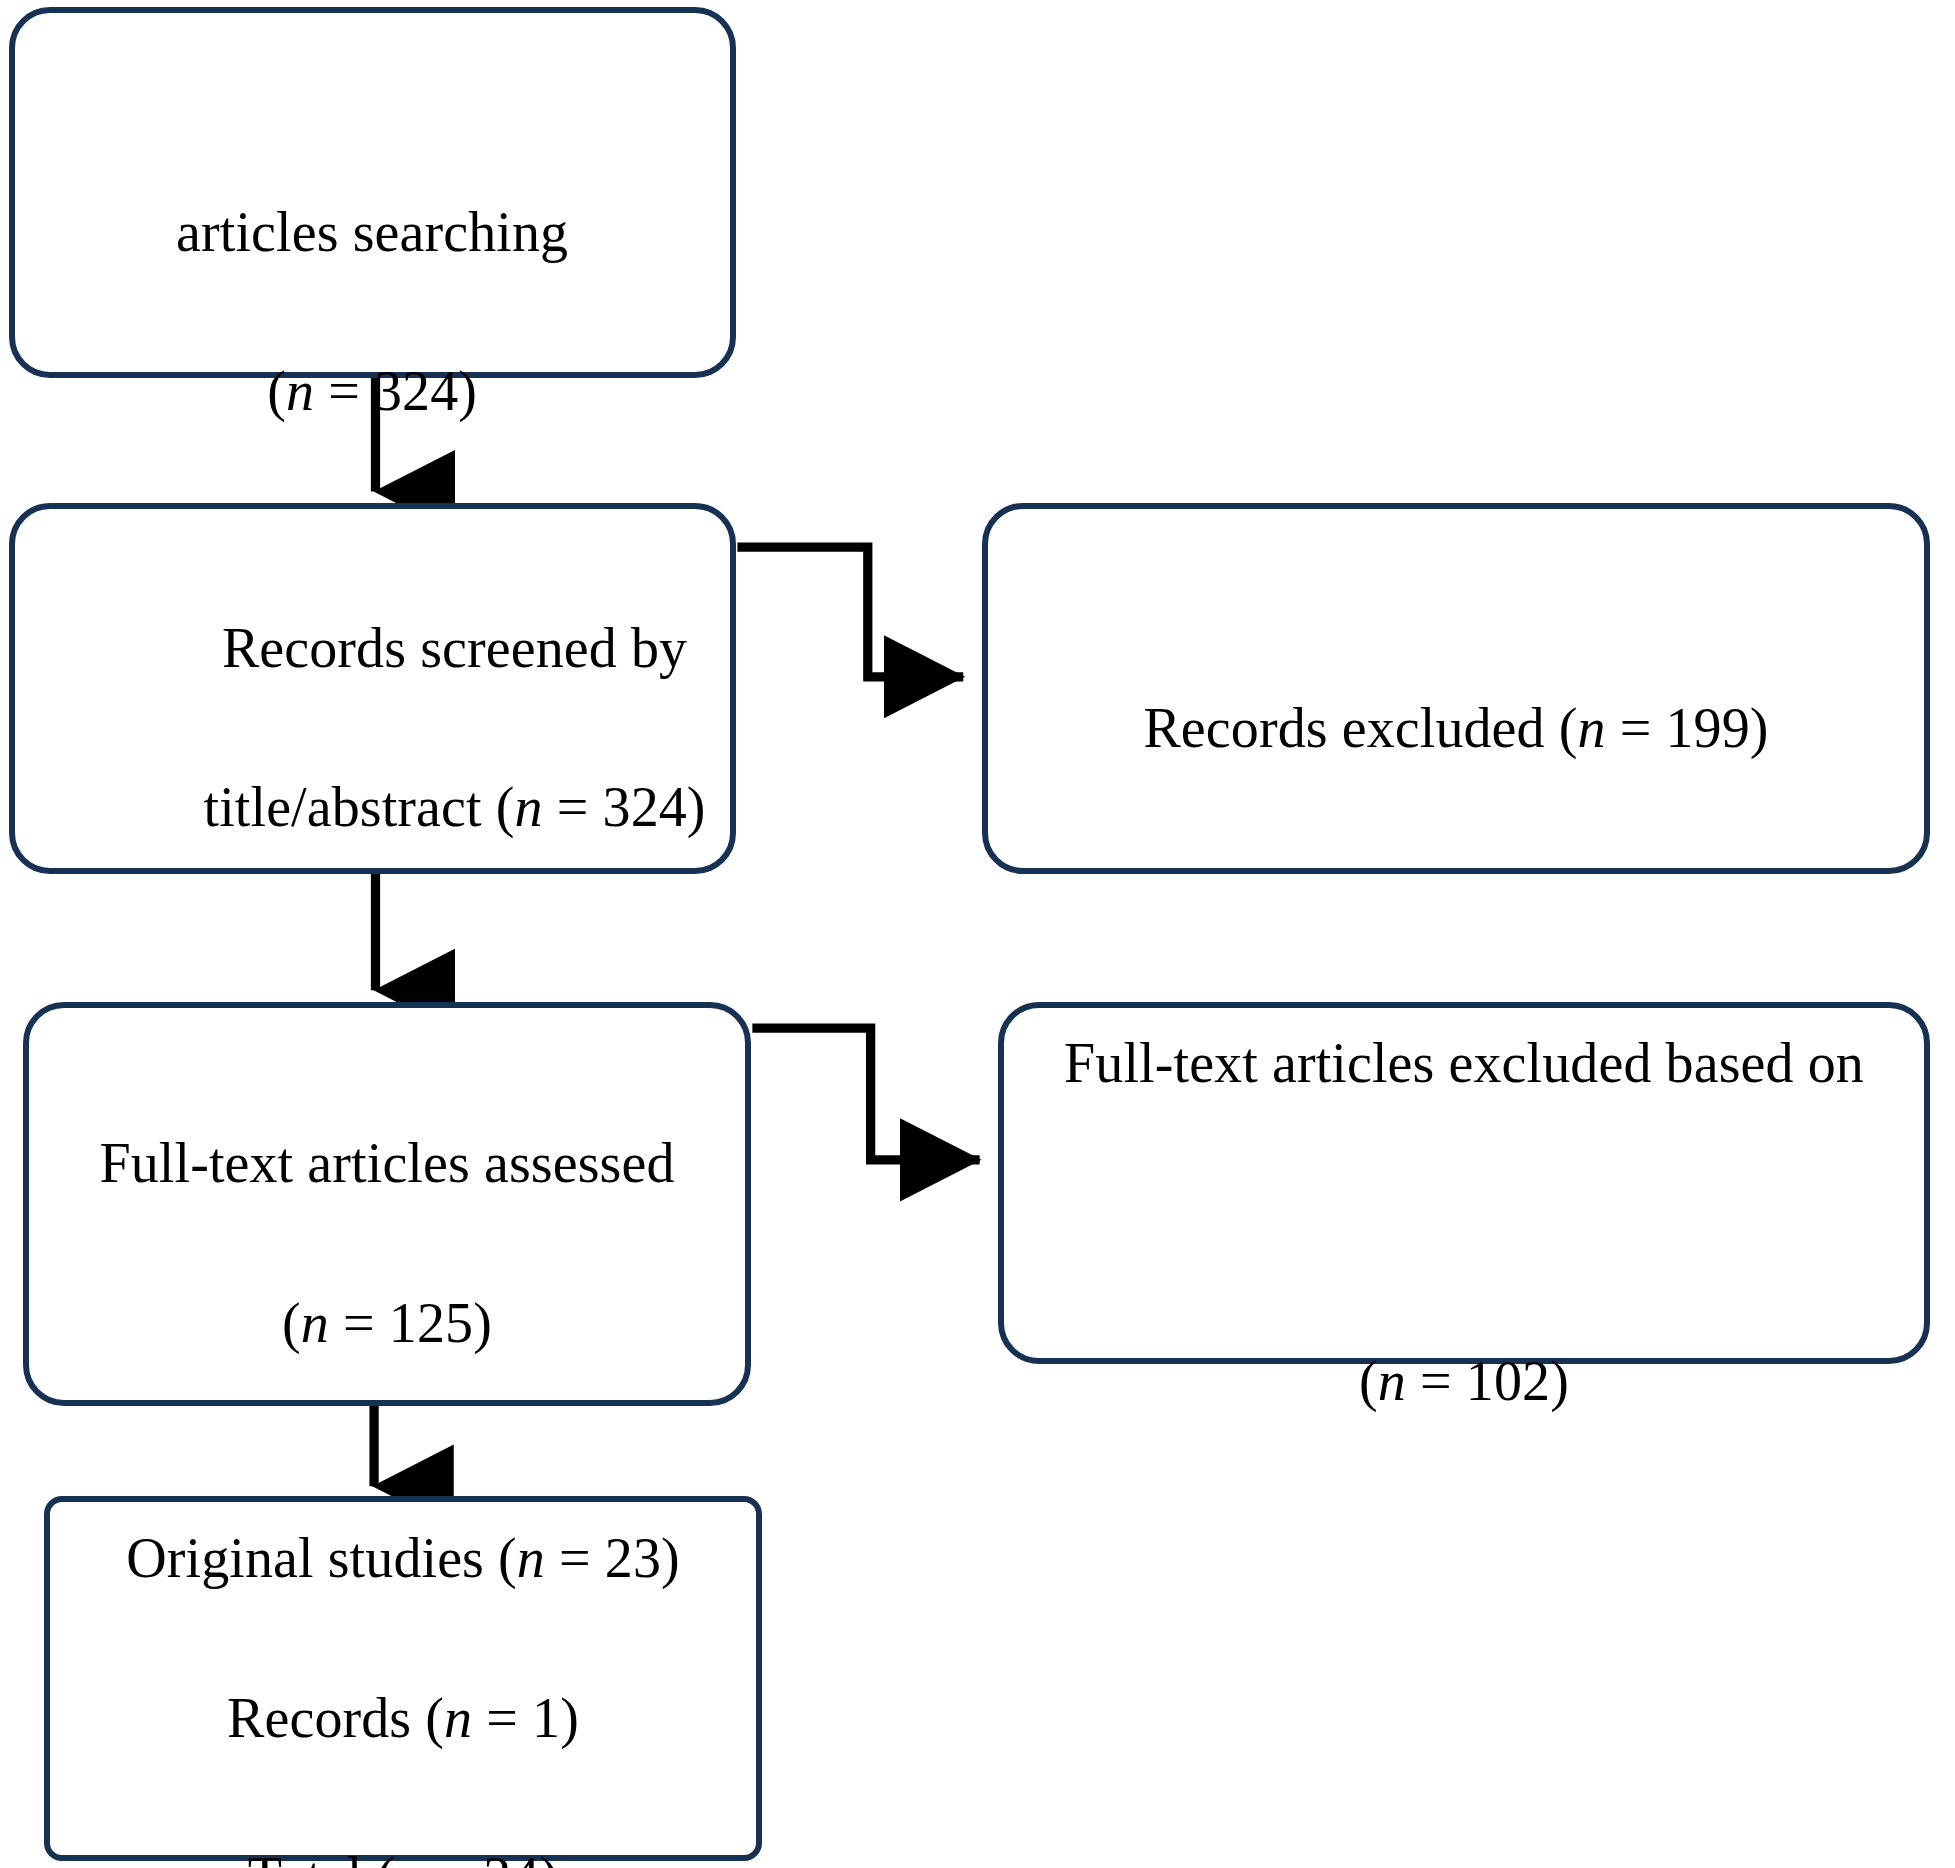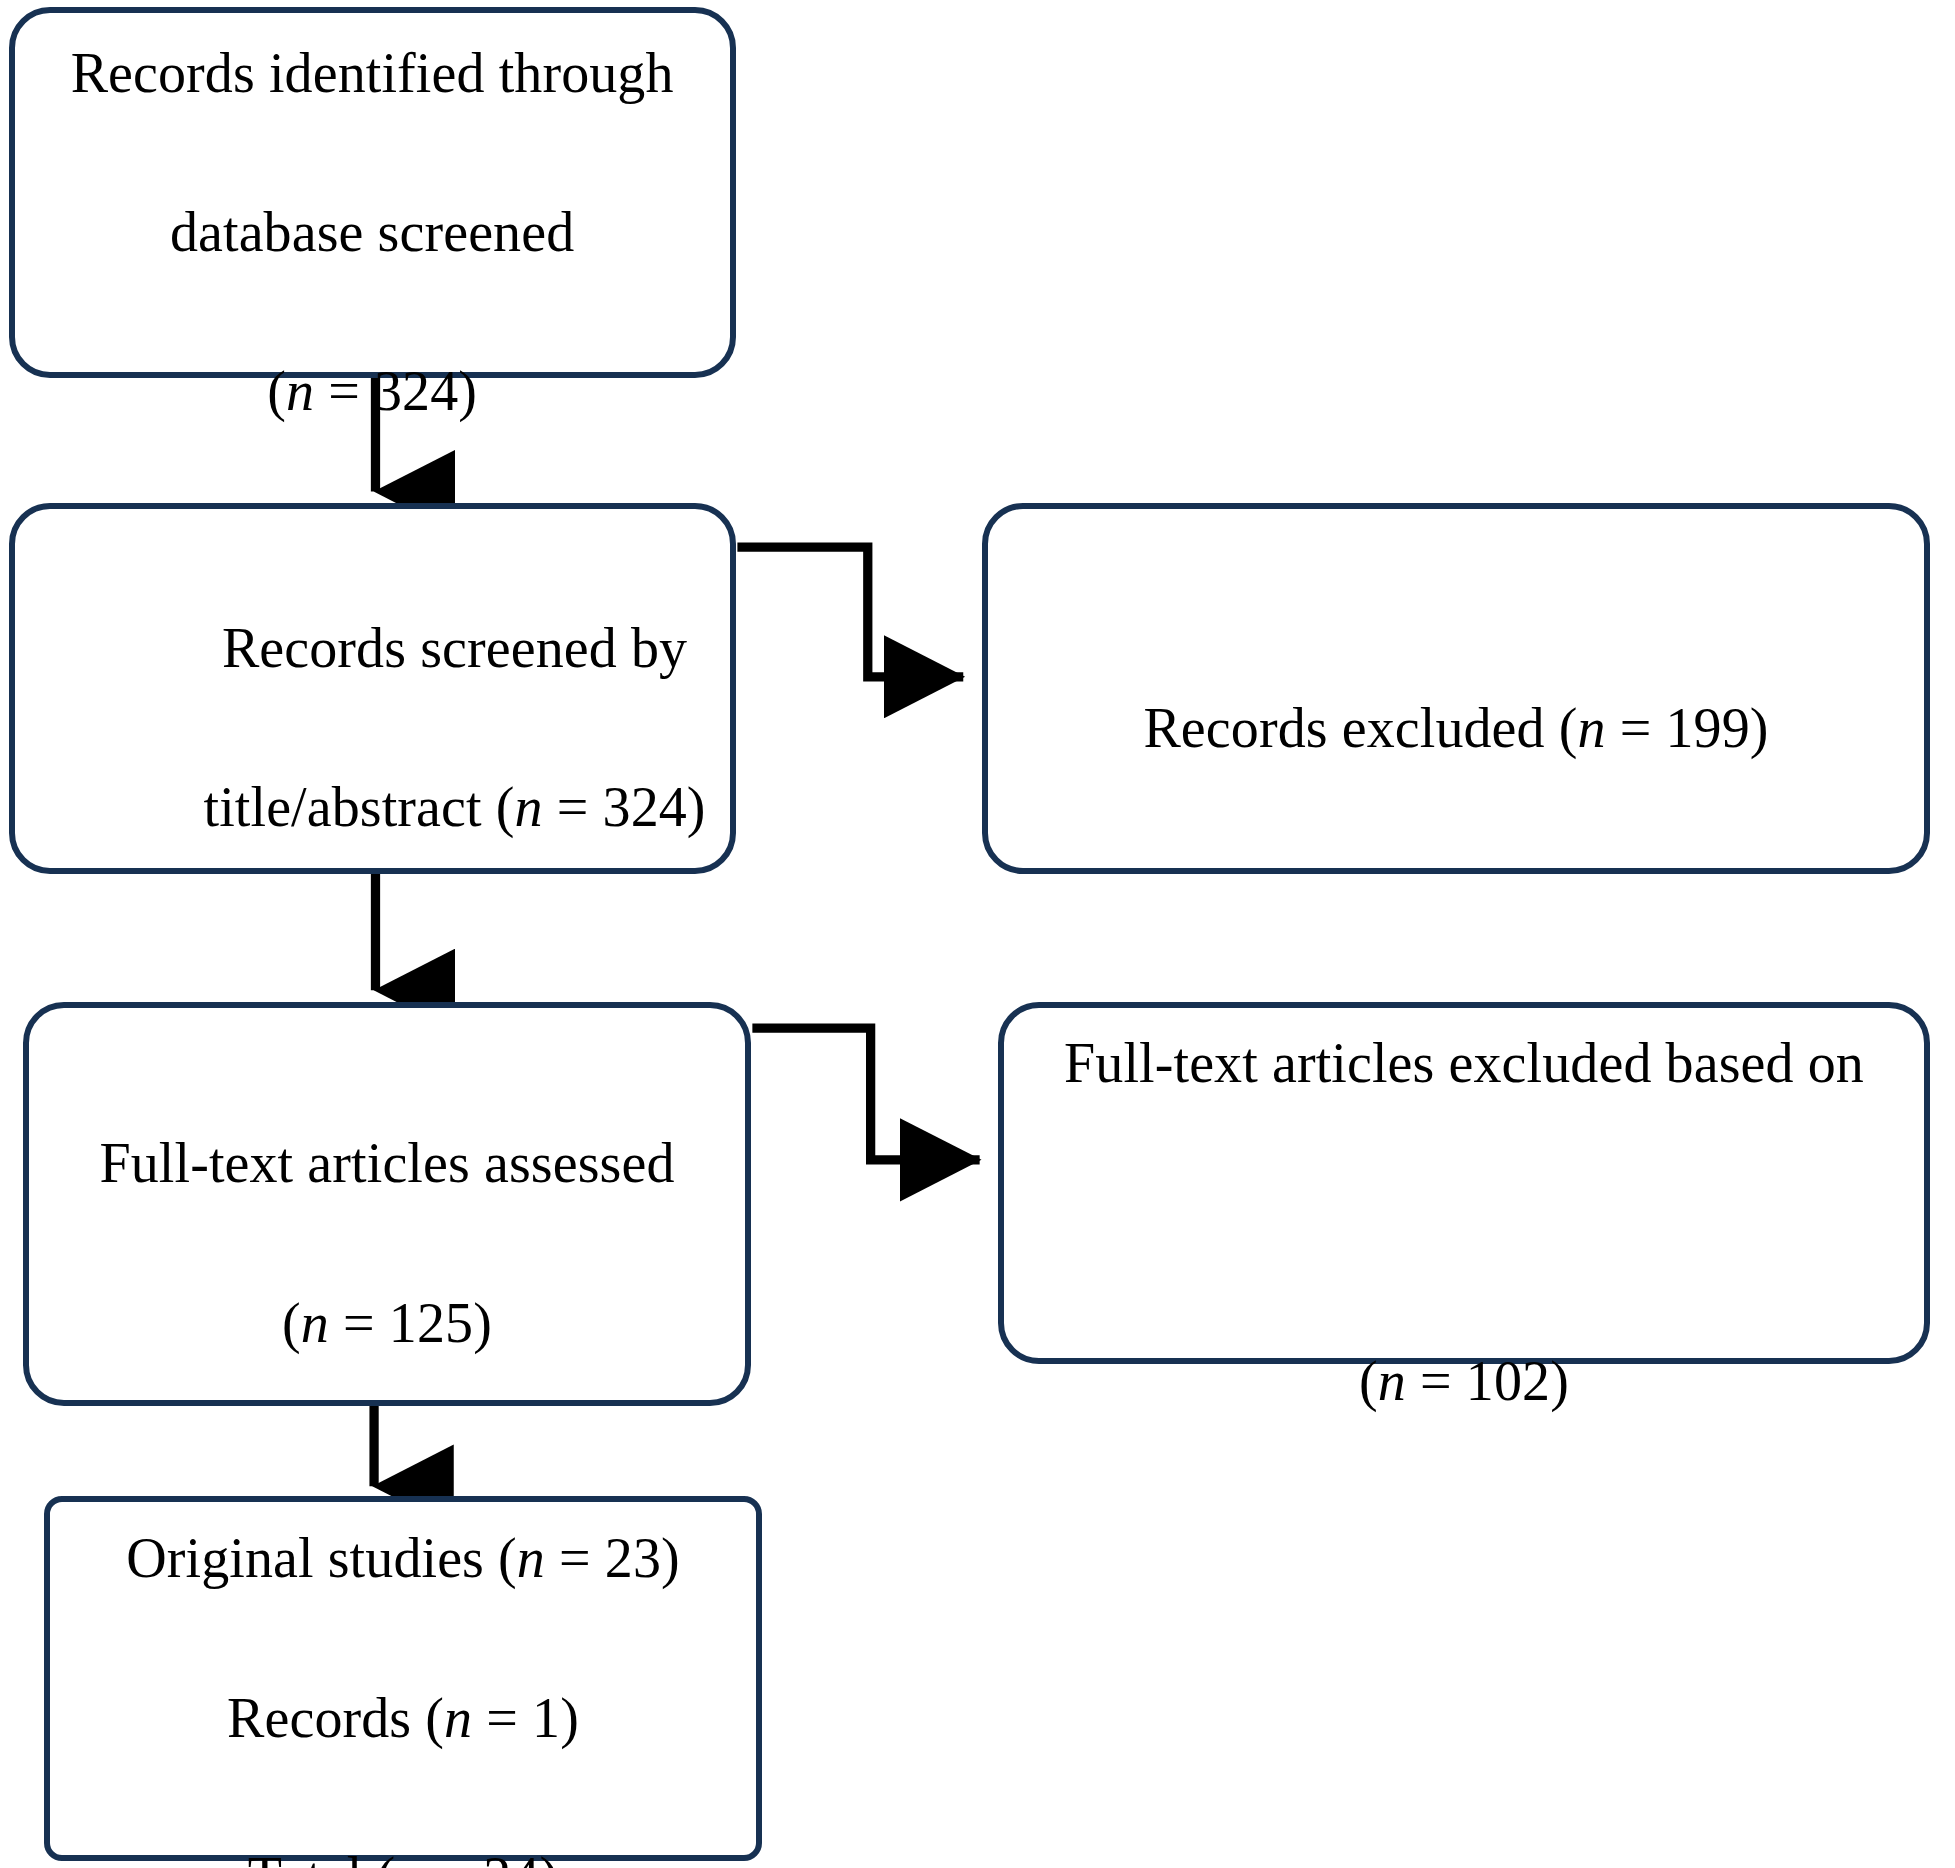--- a/index.html
+++ b/index.html
@@ -78,22 +78,22 @@
 
     <line x1="527" y1="1212" x2="527" y2="1390" stroke="#000000" stroke-width="13" marker-end="url(#arrowhead-down)"></line>
 
     <polyline points="1056,1443 1222,1443 1222,1628 1375,1628" fill="none" stroke="#000000" stroke-width="13" marker-end="url(#arrowhead-right)"></polyline>
 
     <line x1="525" y1="1898" x2="525" y2="2086" stroke="#000000" stroke-width="13" marker-end="url(#arrowhead-down)"></line>
   </svg>
 
   <div class="node" id="node-identified">
     <div class="node-text">
-      <span>Records identified through</span><br>
-      <span>database screened</span><br>
+      <br>
+      <span>articles searching</span><br>
       (<span class="it">n</span> = <span>324</span>)
     </div>
   </div>
 
   <div class="node" id="node-screened">
     <div class="node-text">
       <span>Records screened by</span><br>
       title/abstract (<span class="it">n</span> = <span>324</span>)
     </div>
   </div>

